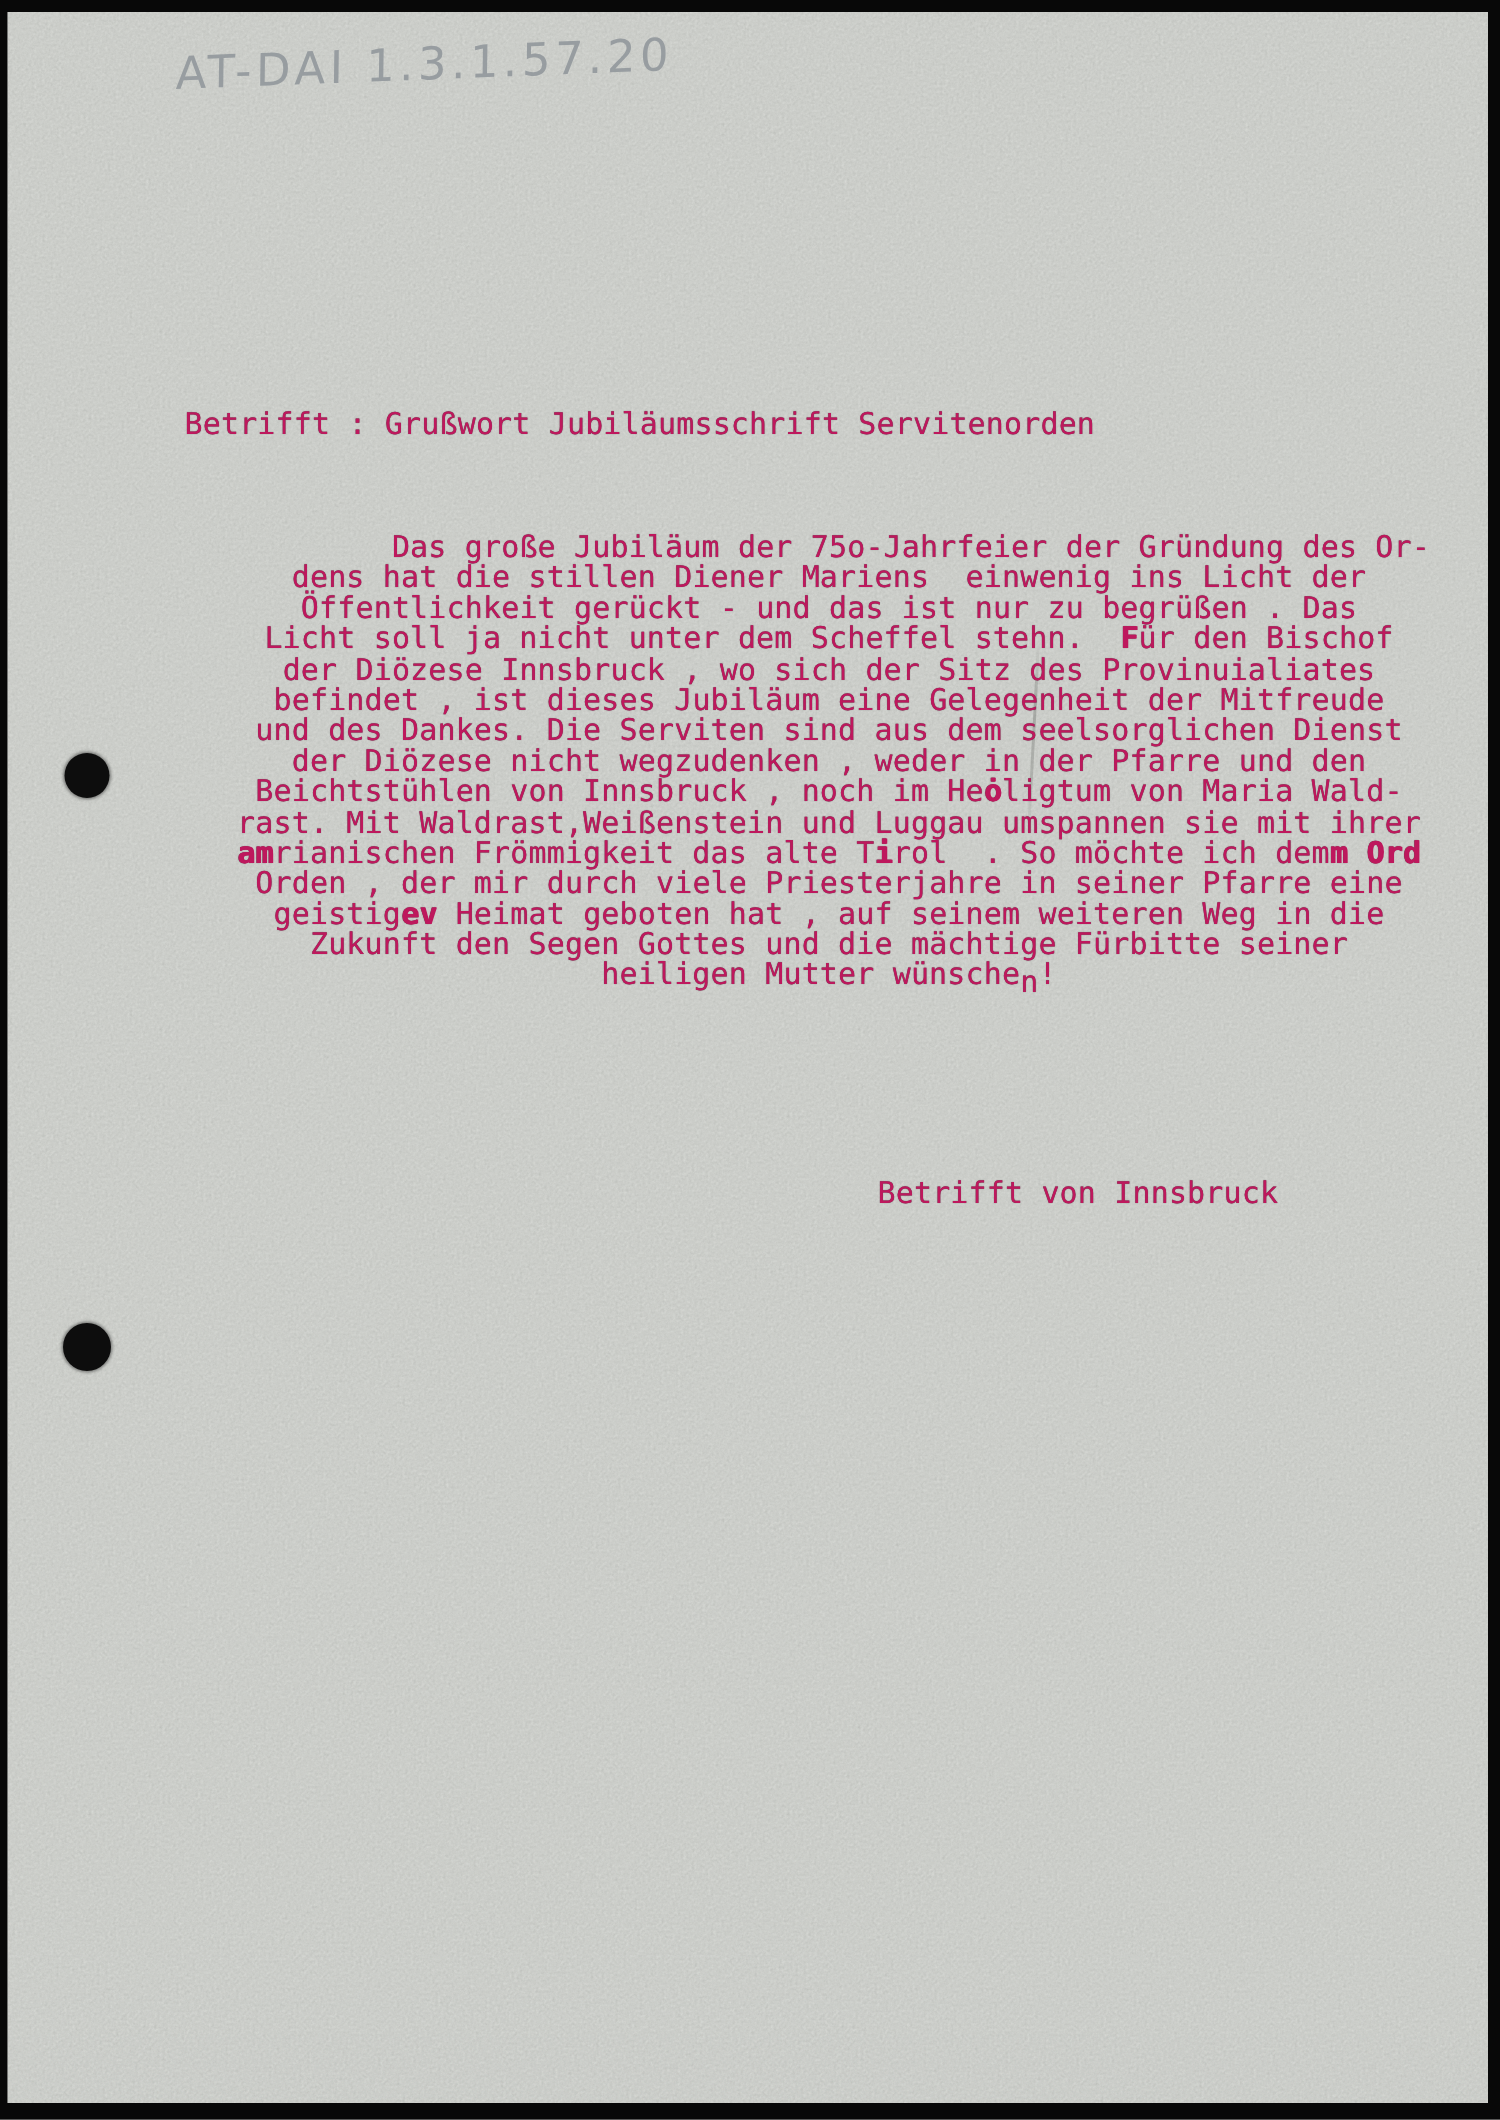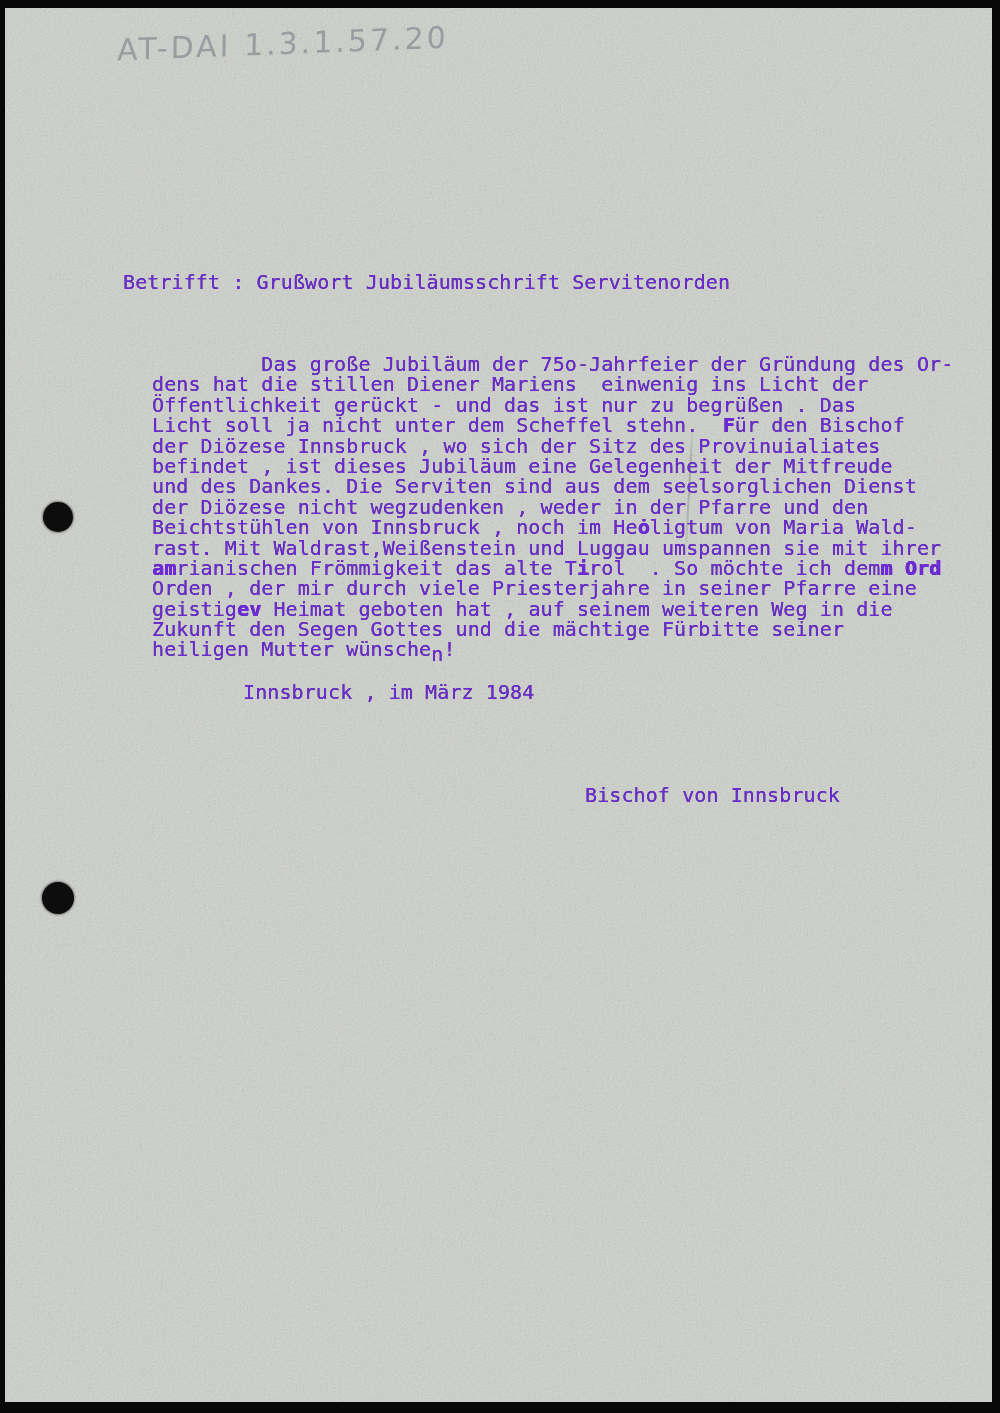--- a/index.html
+++ b/index.html
@@ -24,23 +24,24 @@
 
   .handwritten {
     position:absolute; left:112px; top:18px;
     font-family:"DejaVu Sans", sans-serif;
     font-size:30px; letter-spacing:3px; color:#8f959a; opacity:.85;
     transform:rotate(-2.2deg) skewX(-3deg);
     white-space:pre;
   }
 
   .typed {
-    position:absolute; color:#6d28d9; font-size:20px; line-height:20.4px;
+    position:absolute; color:#be185d; font-size:20px; line-height:20.4px;
     white-space:pre; letter-spacing:0.1px;
     text-shadow:0 0 .5px rgba(38,40,40,.85);
+    text-align:center;
   }
   .subject   { left:118px; top:264px; }
   .body-text { left:118px; top:346px;margin-left:29px; }
   .date-line { left:238px; top:674px; }
   .signature { left:580px; top:777px; }
 
   .line { height:20.4px; }
   .seg-bold { font-weight:bold; text-shadow:.6px 0 0 currentColor, 0 0 .5px rgba(30,32,32,.9); }
   .seg-sub  { position:relative; top:5px; }
 
@@ -71,18 +72,17 @@
 
     <div class="hole hole-top"></div>
     <div class="hole hole-bottom"></div>
 
     <div class="crease"></div>
 
     <div class="typed subject">Betrifft : Grußwort Jubiläumsschrift Servitenorden</div>
 
     <div class="typed body-text" id="letter-body"><div class="line"><span>         Das große Jubiläum der 75o-Jahrfeier der Gründung des Or-</span></div><div class="line"><span>dens hat die stillen Diener Mariens  einwenig ins Licht der</span></div><div class="line"><span>Öffentlichkeit gerückt - und das ist nur zu begrüßen . Das</span></div><div class="line"><span>Licht soll ja nicht unter dem Scheffel stehn.  </span><span class="seg-bold">F</span><span>ür den Bischof</span></div><div class="line"><span>der Diözese Innsbruck , wo sich der Sitz des Provinuialiates</span></div><div class="line"><span>befindet , ist dieses Jubiläum eine Gelegenheit der Mitfreude</span></div><div class="line"><span>und des Dankes. Die Serviten sind aus dem seelsorglichen Dienst</span></div><div class="line"><span>der Diözese nicht wegzudenken , weder in der Pfarre und den</span></div><div class="line"><span>Beichtstühlen von Innsbruck , noch im He</span><span class="seg-bold">ȯ</span><span>ligtum von Maria Wald-</span></div><div class="line"><span>rast. Mit Waldrast,Weißenstein und Luggau umspannen sie mit ihrer</span></div><div class="line"><span class="seg-bold">am</span><span>rianischen Frömmigkeit das alte T</span><span class="seg-bold">i</span><span>rol  . So möchte ich dem</span><span class="seg-bold">m</span><span> </span><span class="seg-bold">Ord</span></div><div class="line"><span>Orden , der mir durch viele Priesterjahre in seiner Pfarre eine</span></div><div class="line"><span>geistig</span><span class="seg-bold">ev</span><span> Heimat geboten hat , auf seinem weiteren Weg in die</span></div><div class="line"><span>Zukunft den Segen Gottes und die mächtige Fürbitte seiner</span></div><div class="line"><span>heiligen Mutter wünsche</span><span class="seg-sub">n</span><span>!</span></div></div>
 
-    <div class="typed date-line">Innsbruck , im März 1984</div>
 
-    <div class="typed signature">Bischof von Innsbruck</div>
+    <div class="typed signature">Betrifft von Innsbruck</div>
 
   </div>
 </div>
 
 </body></html>

